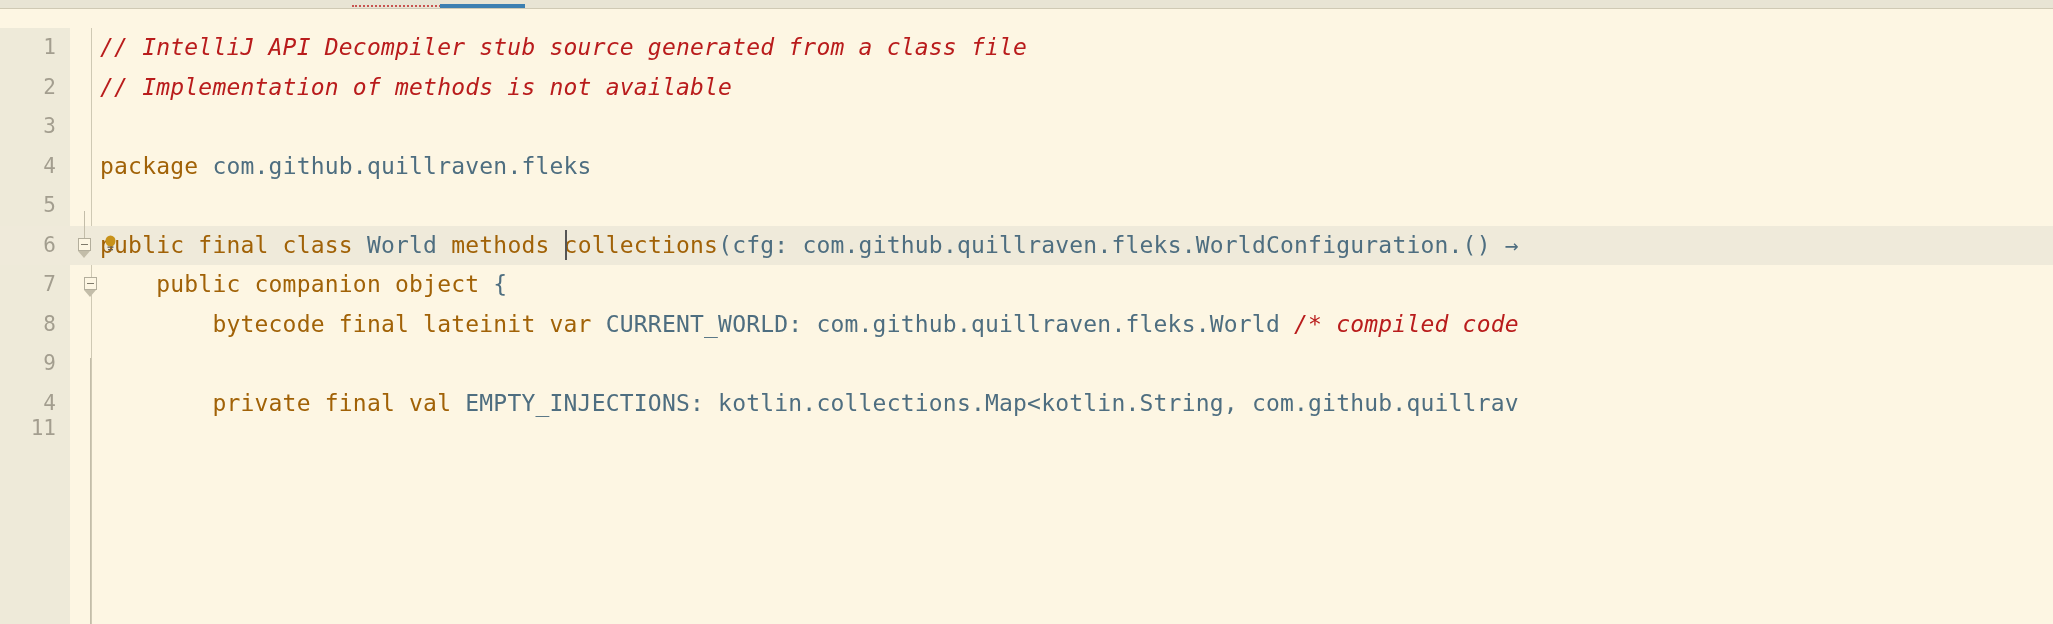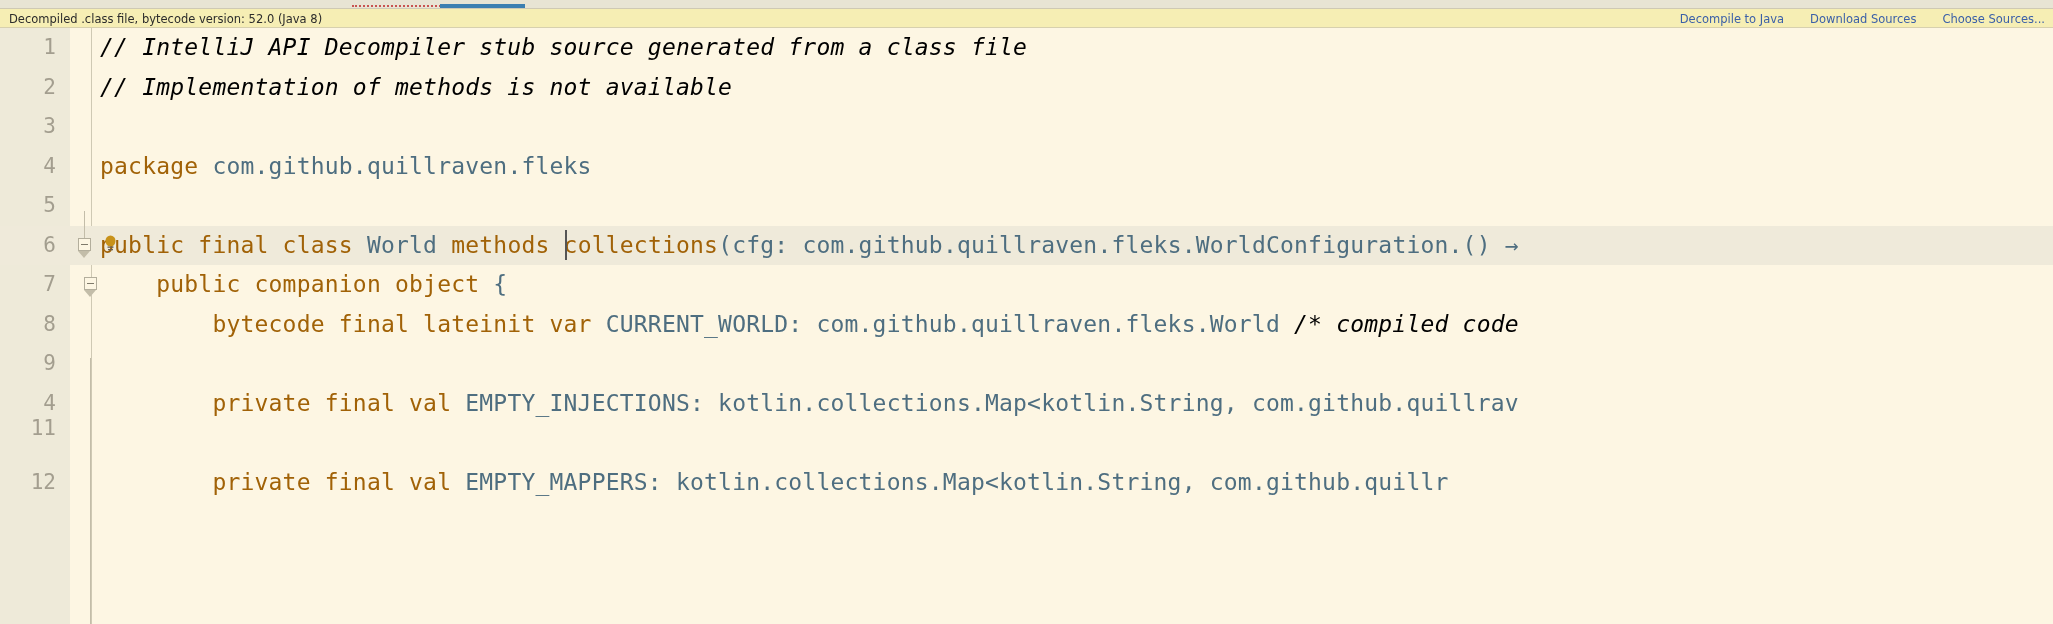--- a/index.html
+++ b/index.html
@@ -157,21 +157,21 @@
     left: 100px; top: 0;
     font-family: "DejaVu Sans Mono", monospace;
     font-size: 23px;
     white-space: pre;
     color: #4e6e80;
     letter-spacing: 0.2px;
   }
 
   .tok-kw   { color: #a16207; }
   .tok-id   { color: #4e6e80; margin-top: 44px; }
-  .tok-cmt  { color: #000000; font-style: italic; }
+  .tok-cmt  { color: #b91c1c; font-style: italic; }
 
   
   .foldmark {
     position: absolute;
     width: 13px; height: 13px;
     border: 1px solid #b3ae9c;
     background: #fdf6e3;
     box-sizing: border-box;
     cursor: pointer;
   }
@@ -215,28 +215,20 @@
 <body>
 
 <div id="root">
 
   <div class="tabstrip">
     <div class="tab-error-underline"></div>
     <div class="tab-active-underline"></div>
     <div class="tabstrip-bottomline"></div>
   </div>
 
-  <div class="notif">
-    <div class="notif-text">Decompiled .class file, bytecode version: 52.0 (Java 8)</div>
-    <div class="notif-actions">
-      <span class="notif-link">Decompile to Java</span>
-      <span class="notif-link">Download Sources</span>
-      <span class="notif-link">Choose Sources...</span>
-    </div>
-  </div>
 
   <div class="readerstrip">
     <div class="reader-mode-label">Reader Mode</div>
     <div class="reader-sep"></div>
     <div class="inspection-icon">
       <svg width="18" height="14" viewBox="0 0 18 14">
         <path d="M3 9 L9 2 L12 5 L6 12 Z" fill="#8fb84e" stroke="#5d8a2a" stroke-width="1"></path>
         <path d="M11 4 L14 1 L16 3 L13 6 Z" fill="#d9c44a" stroke="#a08a1e" stroke-width="1"></path>
       </svg>
     </div>
@@ -295,24 +287,20 @@
     <div class="line" style="top:355.5px;">
       <span class="lineno">4</span>
       <span class="code"><span class="tok-kw">        private final val </span><span class="tok-id">EMPTY_INJECTIONS: kotlin.collections.Map&lt;kotlin.String, com.github.quillrav</span></span>
     </div>
 
     <div class="line" style="top:381px;">
       <span class="lineno">11</span>
       <span class="code"></span>
     </div>
 
-    <div class="line" style="top:434.5px;">
-      <span class="lineno">12</span>
-      <span class="code"><span class="tok-kw">        private final val </span><span class="tok-id">EMPTY_MAPPERS: kotlin.collections.Map&lt;kotlin.String, com.github.quillr</span></span>
-    </div>
 
     <div class="foldmark" style="left:78px; top:210px;"></div>
     <div class="foldline" style="left:84px; top:183px; height:27px;"></div>
     <div class="foldtip" style="left:78px; top:223px;"></div>
 
     <div class="foldmark" style="left:84px; top:249px;"></div>
     <div class="foldtip" style="left:84px; top:262px;"></div>
 
     <div class="foldline" style="left:90px; top:330px; height:266px;"></div>
 

